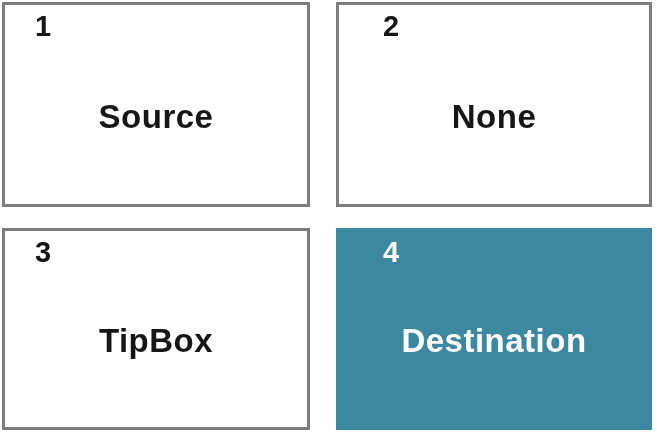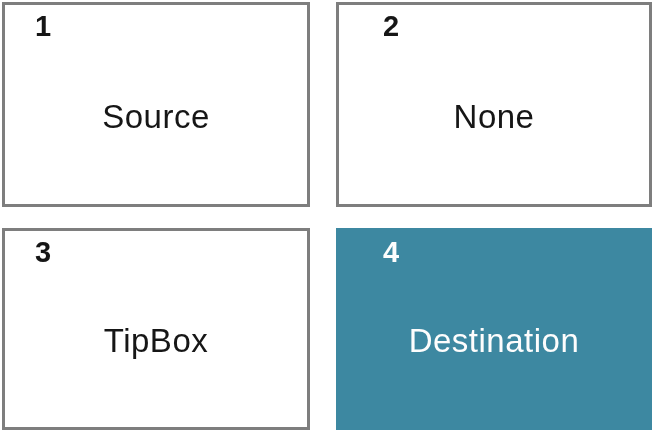--- a/index.html
+++ b/index.html
@@ -50,21 +50,21 @@
   }
   .box.num-far .num { left: 44px; }
   .box .label {
     width: 100%;
     height: 100%;
     display: flex;
     align-items: center;
     justify-content: center;
     padding-top: 24px;
     font-size: 33px;
-    font-weight: normal;
+    font-weight: bold;
     letter-spacing: 0.5px;
     color: var(--text-dark);
   }
   .box.filled {
     background: var(--teal);
     border-color: var(--teal);
   }
   .box.filled .num,
   .box.filled .label {
     color: var(--text-light);

